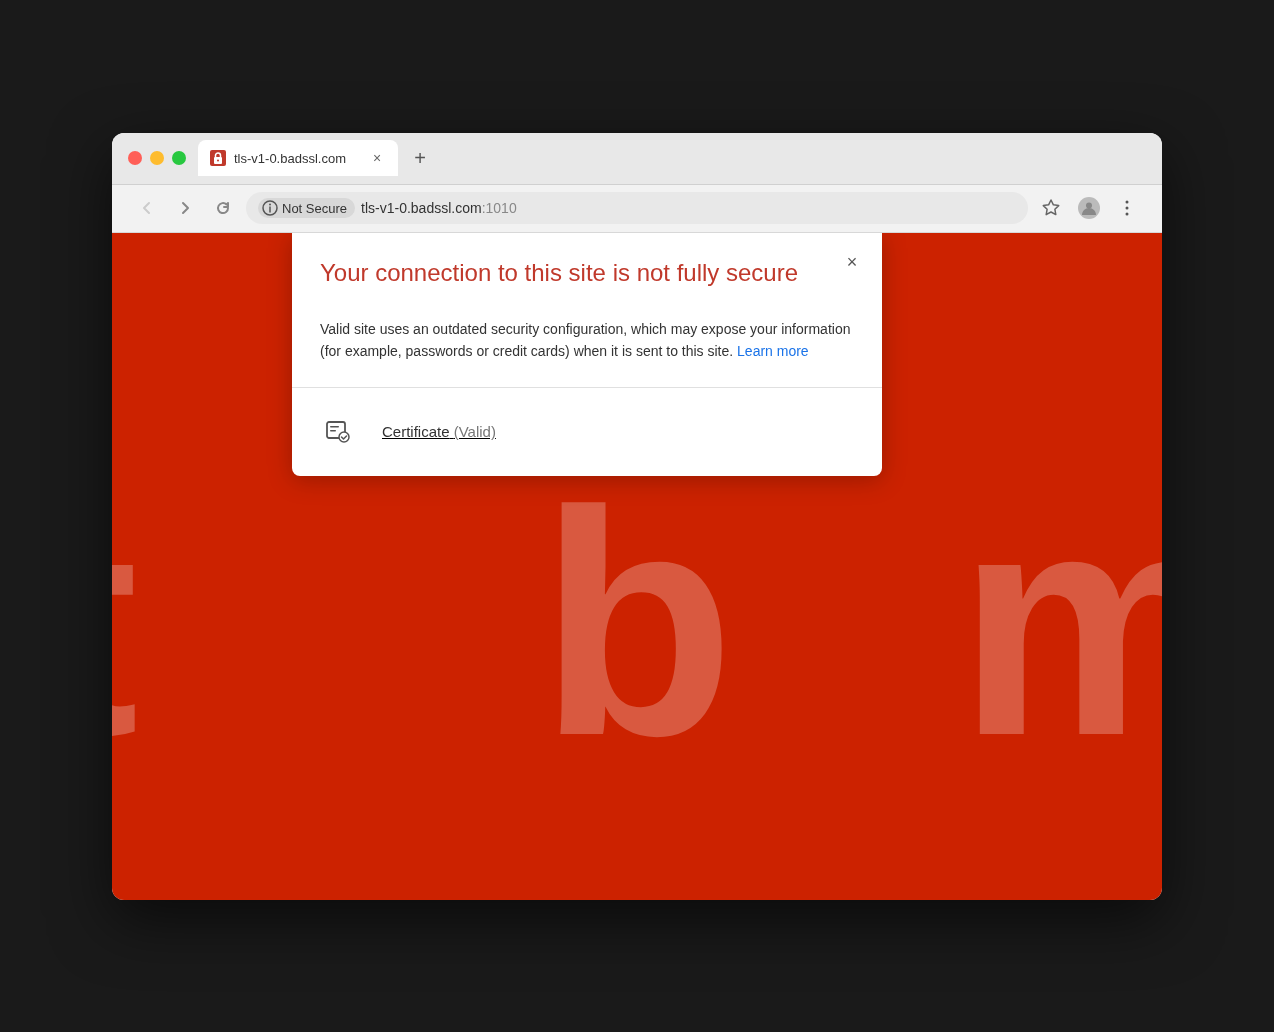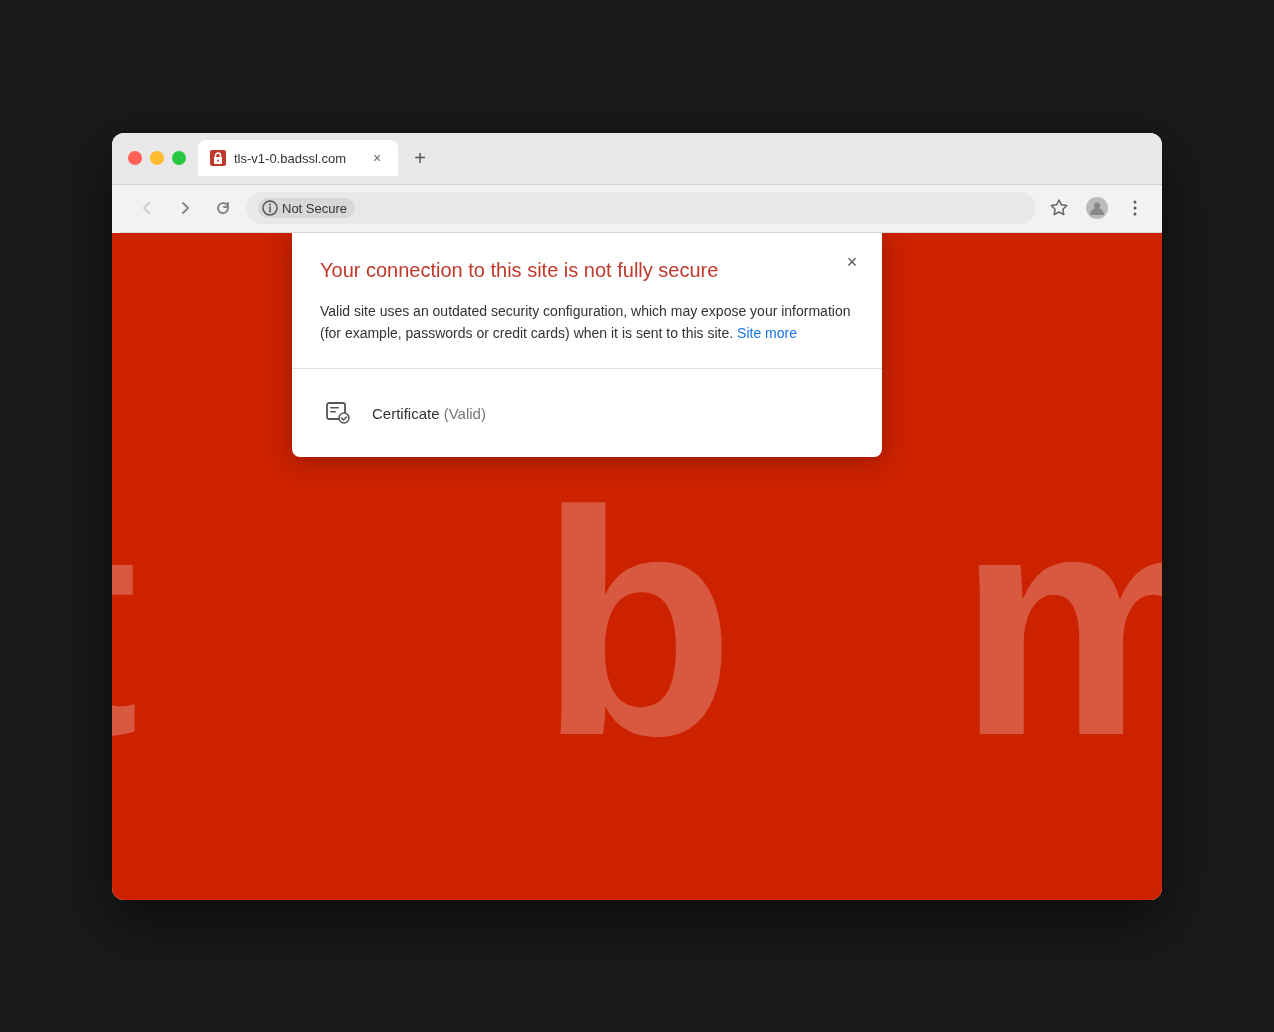--- a/index.html
+++ b/index.html
@@ -113,24 +113,23 @@
       cursor: pointer;
       border-radius: 50%;
     }
 
     
     .address-bar {
       background: #f2f2f2;
       height: 48px;
       display: flex;
       align-items: center;
-      padding: 0 12px;
+      padding: 0 20px;
       gap: 8px;
       border-bottom: 1px solid #d8d8d8;
-      margin-left: 8px;
     }
 
     .nav-btn {
       width: 30px;
       height: 30px;
       display: flex;
       align-items: center;
       justify-content: center;
       color: #888;
       font-size: 16px;
@@ -253,25 +252,25 @@
       display: flex;
       align-items: center;
       justify-content: center;
       color: #555;
       font-size: 18px;
       cursor: pointer;
       border-radius: 50%;
     }
 
     .popup-title {
-      font-size: 20px;
+      font-size: 24px;
       color: #c0392b;
       font-weight: 400;
       line-height: 1.35;
-      margin-bottom: 16px;
+      margin-bottom: 29px;
       padding-right: 36px;
     }
 
     .popup-description {
       font-size: 14px;
       color: #333;
       line-height: 1.6;
     }
 
     .popup-description a {
@@ -285,23 +284,24 @@
       margin: 0;
     }
 
     .popup-items-section {
       padding: 8px 0;
     }
 
     .popup-item {
       display: flex;
       align-items: center;
-      gap: 16px;
+      gap: 26px;
       padding: 18px 28px;
       cursor: pointer;
+      text-decoration: underline;
     }
 
     .popup-item-icon {
       width: 36px;
       height: 36px;
       display: flex;
       align-items: center;
       justify-content: center;
       color: #555;
       flex-shrink: 0;
@@ -372,20 +372,23 @@
       <div class="security-indicator">
         <div class="info-icon">
           <svg width="16" height="16" viewBox="0 0 16 16">
             <circle cx="8" cy="8" r="7" stroke="#555" stroke-width="1.5" fill="none"></circle>
             <line x1="8" y1="7" x2="8" y2="12" stroke="#555" stroke-width="1.5" stroke-linecap="round"></line>
             <circle cx="8" cy="4.5" r="1" fill="#555"></circle>
           </svg>
         </div>
         <span class="not-secure-text">Not Secure</span>
       </div>
+      <span class="url-text">
+        <span>tls-v1-0.badssl.com</span><span class="url-port">:1010</span>
+      </span>
     </div>
 
     <div class="star-btn">
       <svg width="20" height="20" viewBox="0 0 20 20">
         <path d="M10 2l2.4 4.8 5.3.8-3.8 3.7.9 5.3L10 14l-4.8 2.6.9-5.3L2.3 7.6l5.3-.8z" stroke="#666" stroke-width="1.5" fill="none" stroke-linejoin="round"></path>
       </svg>
     </div>
 
     <div class="profile-btn">
       <div class="profile-circle">
@@ -409,21 +412,21 @@
     <div class="page-bg-text left">t</div>
     <div class="page-bg-text" style="left:50%;transform:translate(-50%,-50%);top:50%;">b</div>
     <div class="page-bg-text right">m</div>
 
     <div class="security-popup">
       <div class="popup-header-section">
         <div class="popup-close-btn">×</div>
         <div class="popup-title">Your connection to this site is not fully secure</div>
         <div class="popup-description">
           <span>Valid site uses an outdated security configuration, which may expose your information (for example, passwords or credit cards) when it is sent to this site.</span>
-          <span> </span><a href="#">Site more</a>
+          <span> </span><a href="#">Learn more</a>
         </div>
       </div>
 
       <div class="popup-divider"></div>
 
       <div class="popup-items-section">
 
         <div class="popup-item">
           <div class="popup-item-icon">
             <svg width="28" height="28" viewBox="0 0 28 28">

